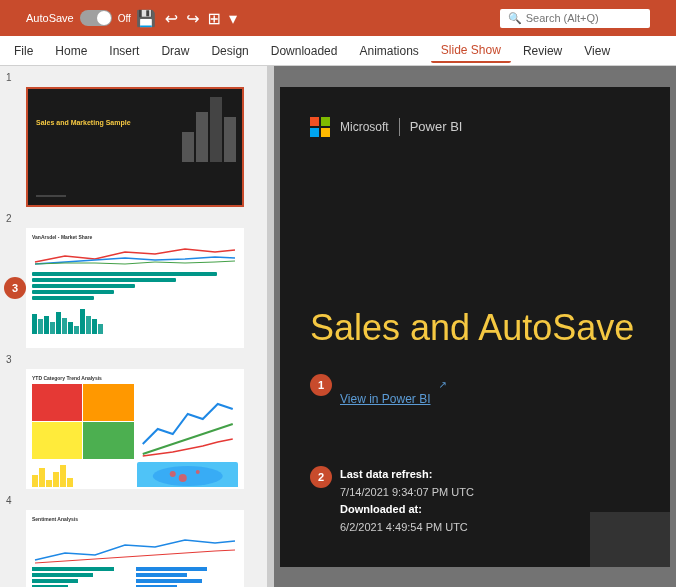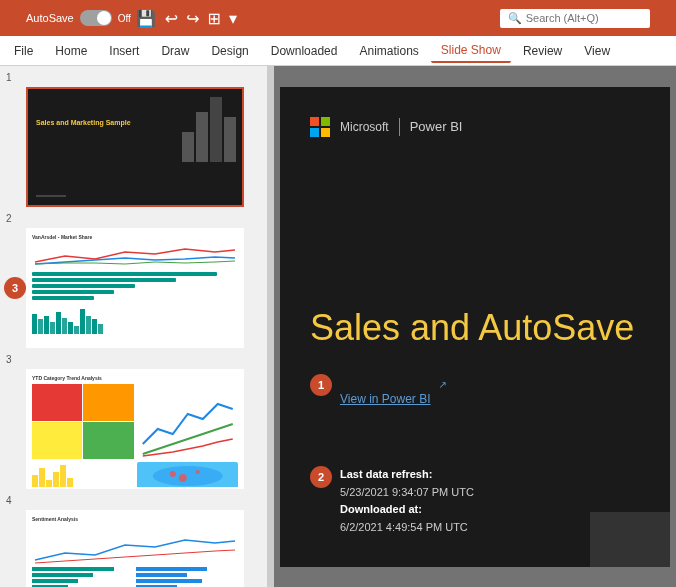--- a/index.html
+++ b/index.html
@@ -517,21 +517,21 @@
         <div class="view-in-powerbi-row">
           <div class="badge-circle">1</div>
           <a class="view-in-powerbi-link">View in Power BI</a>
           <span class="external-icon">↗</span>
         </div>
 
         <div class="data-info-row">
           <div class="badge-circle">2</div>
           <div class="data-info-text">
             <strong>Last data refresh:</strong><br>
-            <span>5/23/2021 9:34:07 PM UTC</span><br>
+            <span>7/14/2021 9:34:07 PM UTC</span><br>
             <strong>Downloaded at:</strong><br>
             <span>6/2/2021 4:49:54 PM UTC</span>
           </div>
         </div>
       </div>
 
       <div style="position:absolute; right:0; bottom:0; width:80px; height:55px; background:#333;"></div>
 
     </div>
   </div>

